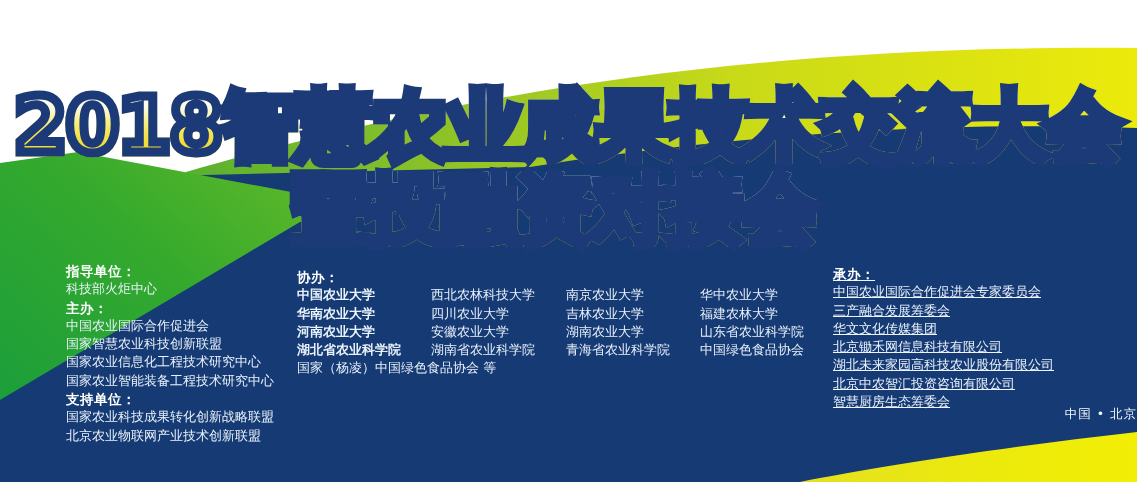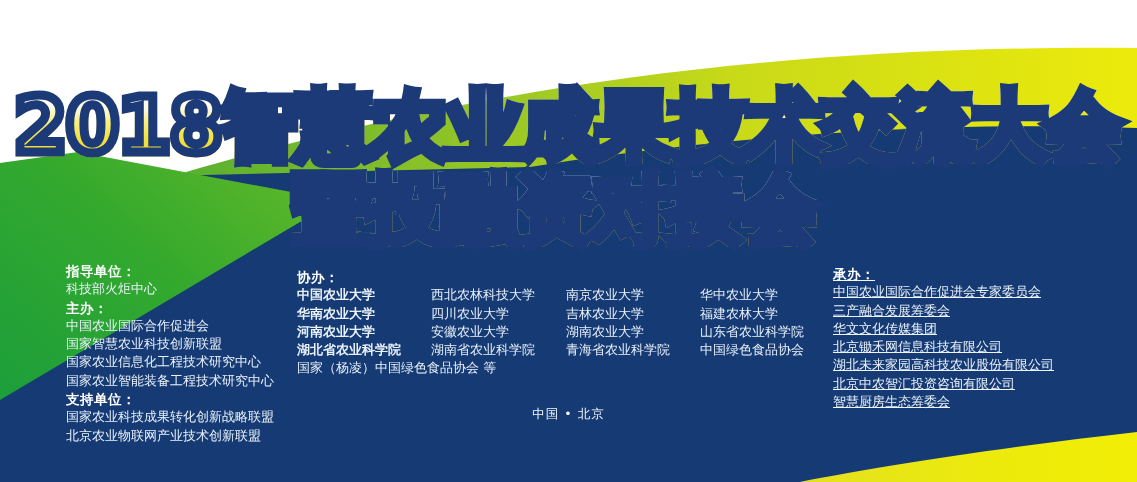--- a/index.html
+++ b/index.html
@@ -71,21 +71,21 @@
   .coorg-rows{display:block;}
   .coorg-row{display:flex;}
   .c1{width:134px;font-weight:bold;}
   .c2{width:135px;}
   .c3{width:134px;}
   .c4{width:auto;}
 
   #city{
     position:absolute;
     left:0;top:406px;width:1137px;
-    text-align:center;
+    text-align:right;
     color:#f2f7fc;
     font-size:12.5px;
     letter-spacing:1px;
     font-family:"DejaVu Sans","Liberation Sans",sans-serif;
   }
 </style>
 </head>
 <body>
 
 <div id="poster">

